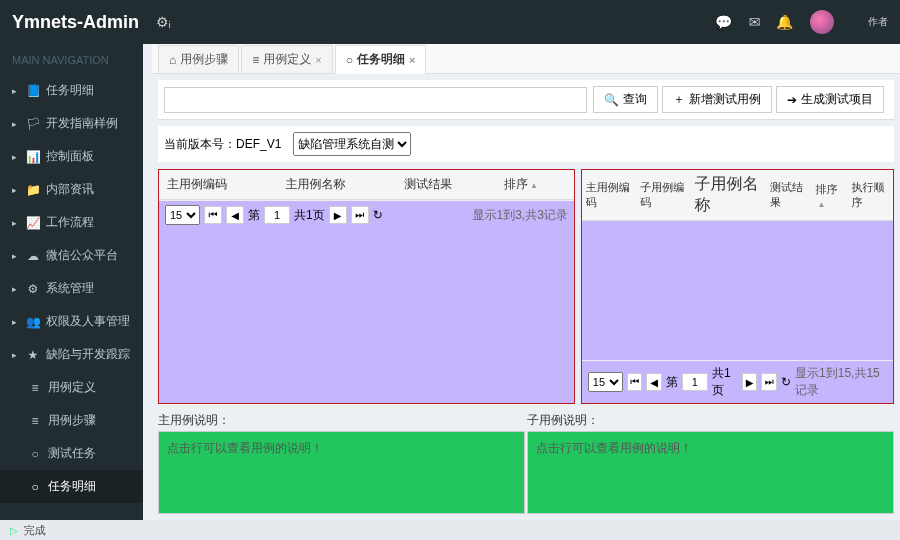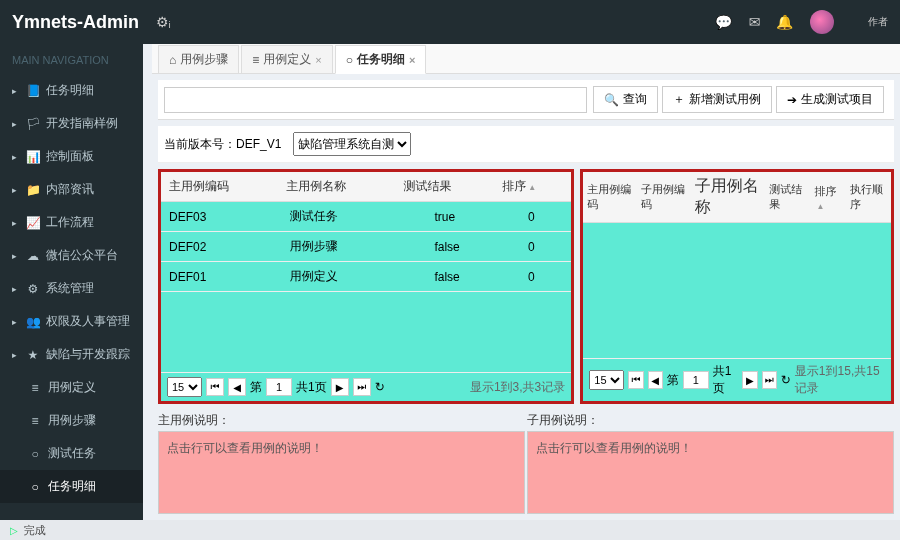--- a/index.html
+++ b/index.html
@@ -31,42 +31,42 @@
 .tab .close { color: #999; font-size: 11px; }
 
 .toolbar { display: flex; align-items: center; padding: 6px; background: #fff; border-bottom: 1px solid #ddd; margin: 6px 6px 0; }
 .search-input { flex: 1; height: 26px; border: 1px solid #ccc; padding: 0 6px; margin-right: 6px; }
 .btn { border: 1px solid #ccc; background: #fff; padding: 4px 10px; font-size: 12px; cursor: pointer; display: inline-flex; align-items: center; gap: 4px; margin-right: 4px; }
 
 .version-bar { display: flex; align-items: center; padding: 6px; margin: 6px 6px 0; background: #fff; border-bottom: 1px solid #eee; font-size: 12px; }
 .version-bar select { margin-left: 4px; height: 24px; font-size: 12px; }
 
 .content { display: flex; flex: 1; gap: 6px; padding: 6px; overflow: hidden; }
-.panel { background: #5eead4; border: 3px solid #b91c1c; display: flex; flex-direction: column; }
+.panel { background: #c4b5fd; border: 1px solid #b91c1c; display: flex; flex-direction: column; }
 .left-panel { flex: 1; }
 .right-panel { flex: 0.75; }
 
 table { width: 100%; border-collapse: collapse; font-size: 12px; }
 th, td { text-align: left; padding: 6px 8px; border-bottom: 1px solid #eee; }
 th { background: #f5f5f5; border-bottom: 1px solid #ddd; font-weight: normal; color: #333; }
 th .sort { font-size: 8px; color: #999; margin-left: 2px; }
 
 .grid-body { flex: 1; overflow: auto; }
 
 .pager { display: flex; align-items: center; padding: 4px 6px; border-top: 1px solid #eee; font-size: 12px; gap: 4px; }
 .pager select { height: 20px; font-size: 11px; }
 .pager .pbtn { border: 1px solid #ccc; width: 18px; height: 18px; display: inline-flex; align-items: center; justify-content: center; font-size: 10px; cursor: pointer; background: #fff; }
 .pager input { width: 26px; height: 18px; text-align: center; border: 1px solid #ccc; font-size: 11px; }
 .pager .info { margin-left: auto; color: #666; }
 .pager .refresh { font-size: 12px; }
 
 .desc-row { display: flex; gap: 2px; padding: 0 6px 6px; height: 110px; }
 .desc-box { flex: 1; display: flex; flex-direction: column; }
 .desc-label { font-size: 12px; padding: 2px 0; color: #333; }
-.desc-area { flex: 1; border: 1px solid #ccc; background: #fca5a5; padding: 8px; font-size: 12px; color: #555; resize: none; }
+.desc-area { flex: 1; border: 1px solid #ccc; background: #22c55e; padding: 8px; font-size: 12px; color: #555; resize: none; }
 
 .statusbar { position: absolute; bottom: 0; left: 0; right: 0; height: 20px; background: #e6e9ed; display: flex; align-items: center; padding: 0 10px; font-size: 11px; color: #444; gap: 6px; }
 .statusbar .sicon { color: #2e7; font-size: 10px; }
 </style>
 </head>
 <body>
 
 <div class="header">
   <div class="brand">Ymnets-Admin</div>
   <span class="header-gear">⚙ᵢ</span>
@@ -195,44 +195,20 @@
       <table>
         <thead>
             <tr>
           <th><span>主用例编码</span></th>
           <th><span>主用例名称</span></th>
           <th><span>测试结果</span></th>
           <th><span>排序</span><span class="sort">▲</span></th>
         </tr>
           </thead>
       </table>
-      <div class="grid-body">
-          <table>
-            <tbody id="left-rows">
-              <tr>
-                <td>DEF03</td>
-                <td>测试任务</td>
-                <td>true</td>
-                <td>0</td>
-              </tr>
-              <tr>
-                <td>DEF02</td>
-                <td>用例步骤</td>
-                <td>false</td>
-                <td>0</td>
-              </tr>
-              <tr>
-                <td>DEF01</td>
-                <td>用例定义</td>
-                <td>false</td>
-                <td>0</td>
-              </tr>
-            </tbody>
-          </table>
-        </div>
       <div class="pager">
         <select><option>15</option></select>
         <span class="pbtn">⏮</span>
         <span class="pbtn">◀</span>
         <span>第</span>
         <input value="1" style="">
         <span>共1页</span>
         <span class="pbtn">▶</span>
         <span class="pbtn">⏭</span>
         <span class="refresh">↻</span>

